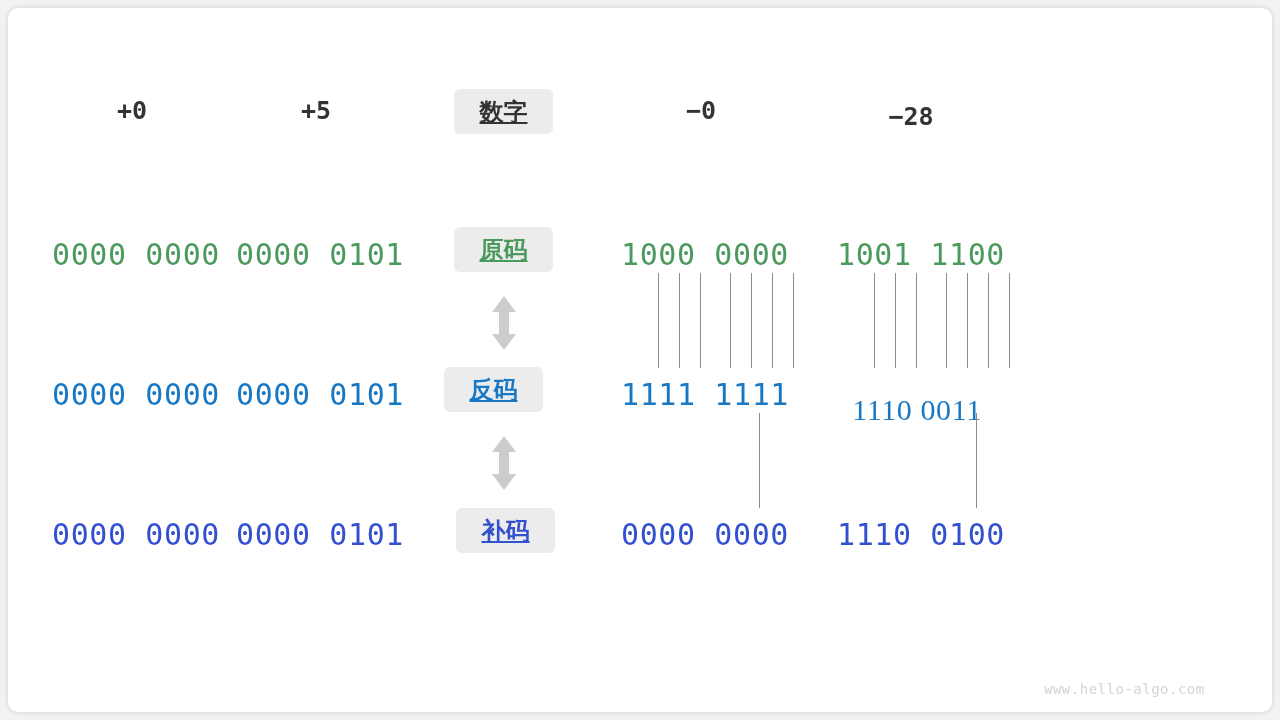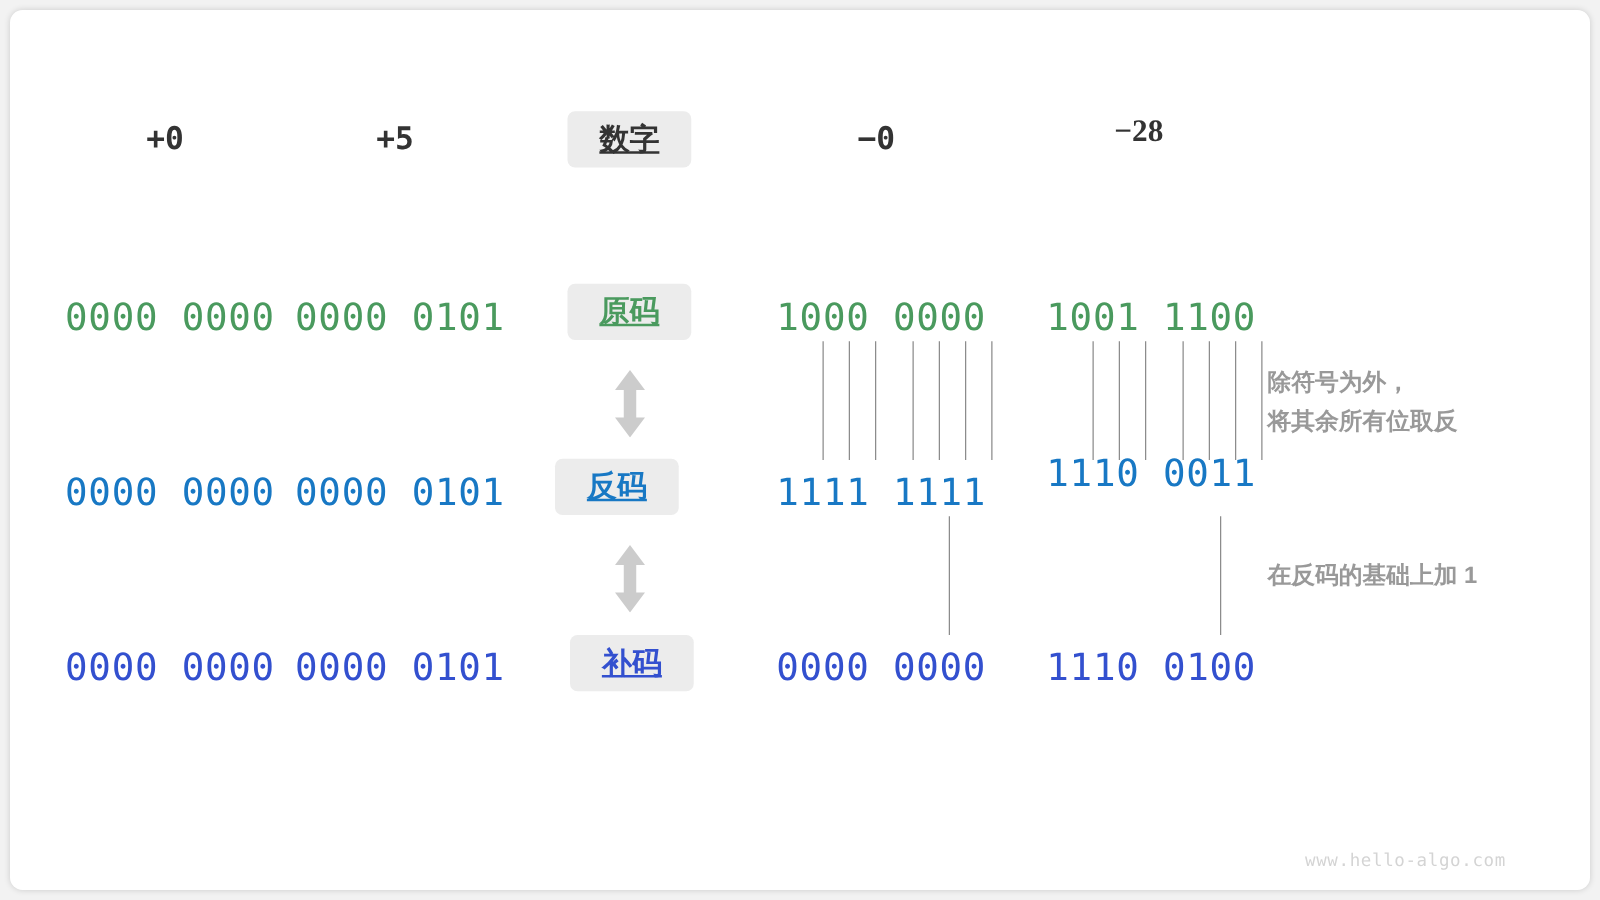--- a/index.html
+++ b/index.html
@@ -109,21 +109,21 @@
 <div id="card">
 
   <div class="abs num-head" style="left:64px;  top:90px; width:120px;">+0</div>
 
   <div class="abs num-head" style="left:248px; top:90px; width:120px;">+5</div>
 
   <div class="abs badge badge-num" style="left:446px; top:81px;">数字</div>
 
   <div class="abs num-head" style="left:633px; top:90px; width:120px;">−0</div>
 
-  <div class="abs num-head" style="left:843px; top:85px; width:120px;font-family:Liberation Serif, serif;">−28</div>
+  <div class="abs num-head" style="left:843px; top:96px; width:120px;">−28</div>
 
   <div class="row-sign">
     <div class="abs bits" style="left:44px;  top:232px; width:160px;">0000 0000</div>
 
     <div class="abs bits" style="left:228px; top:232px; width:160px;">0000 0101</div>
 
     <div class="abs badge badge-sign" style="left:446px; top:219px;">原码</div>
 
     <div class="abs bits" style="left:613px; top:232px; width:160px;">1000 0000</div>
 
@@ -149,49 +149,46 @@
     <div class="tick" style="left:980px; top:265px; height:95px;"></div>
     <div class="tick" style="left:1001px;top:265px; height:95px;"></div>
   </div>
 
   <div class="dbl-arrow" style="left:481px; top:288px;">
     <svg width="30" height="54" viewBox="0 0 30 54" aria-hidden="true">
       <path d="M15 0 L27 16 L20 16 L20 38 L27 38 L15 54 L3 38 L10 38 L10 16 L3 16 Z" fill="#cccccc"></path>
     </svg>
   </div>
 
-  <div class="abs annot" style="left:1006px; top:283px; width:230px;">除符号为外，
-将其余所有位取反</div>
 
   <div class="row-ones">
     <div class="abs bits" style="left:44px;  top:372px; width:160px;">0000 0000</div>
 
     <div class="abs bits" style="left:228px; top:372px; width:160px;">0000 0101</div>
 
     <div class="abs badge badge-ones" style="left:436px; top:359px;">反码</div>
 
     <div class="abs bits" style="left:613px; top:372px; width:160px;">1111 1111</div>
 
-    <div class="abs bits" style="left:829px; top:357px; width:160px;">1110 0011</div>
+    <div class="abs bits" style="left:829px; top:387px; width:160px;font-family:Liberation Serif, serif;">1110 0011</div>
   </div>
 
   <div>
     <div class="tick" style="left:751px; top:405px; height:95px;"></div>
   </div>
   <div>
     <div class="tick" style="left:968px; top:405px; height:95px;"></div>
   </div>
 
   <div class="dbl-arrow" style="left:481px; top:428px;">
     <svg width="30" height="54" viewBox="0 0 30 54" aria-hidden="true">
       <path d="M15 0 L27 16 L20 16 L20 38 L27 38 L15 54 L3 38 L10 38 L10 16 L3 16 Z" fill="#cccccc"></path>
     </svg>
   </div>
 
-  <div class="abs annot" style="left:1006px; top:437px; width:250px;">在反码的基础上加  1</div>
 
   <div class="row-twos">
     <div class="abs bits" style="left:44px;  top:512px; width:160px;">0000 0000</div>
 
     <div class="abs bits" style="left:228px; top:512px; width:160px;">0000 0101</div>
 
     <div class="abs badge badge-twos" style="left:448px; top:500px;">补码</div>
 
     <div class="abs bits" style="left:613px; top:512px; width:160px;">0000 0000</div>
 

